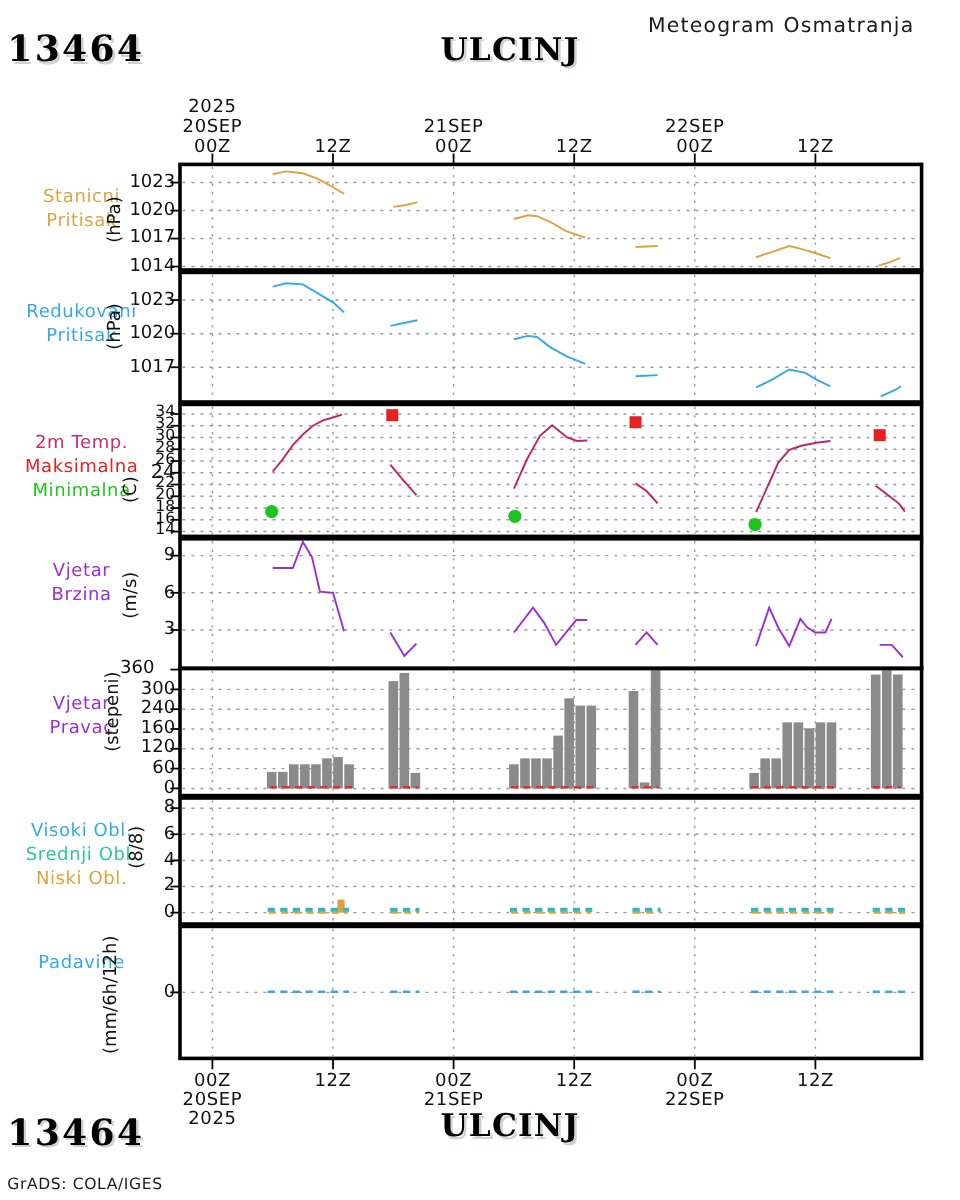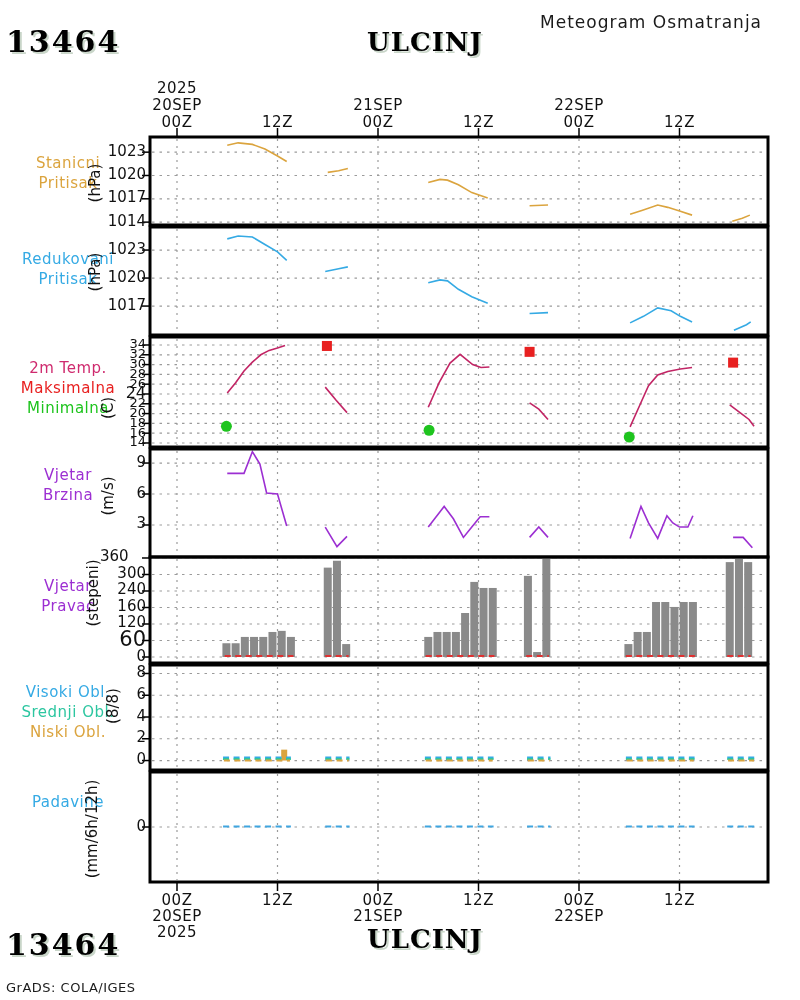--- a/index.html
+++ b/index.html
@@ -330,21 +330,21 @@
       <div style="position: absolute; left: 100px; width: 46px; text-align: right; top: 485.517px; font-size: 15px; line-height: 15px; color: rgb(17, 17, 17);">6</div>
       <div style="position: absolute; left: 100px; width: 46px; text-align: right; top: 516.492px; font-size: 15px; line-height: 15px; color: rgb(17, 17, 17);">3</div>
       <div class="panel-label-line" style="position: absolute; top: 465px; height: 20px; line-height: 20px; color: rgb(156, 47, 210);">Vjetar</div>
       <div class="panel-label-line" style="position: absolute; top: 485px; height: 20px; line-height: 20px; color: rgb(156, 47, 210);">Brzina</div>
       <div class="unit-label" style="position: absolute; left: 48px; top: 486px; width: 120px; height: 20px; line-height: 20px;">(m/s)</div>
       <div style="position: absolute; left: 100px; width: 46px; text-align: left; top: 549.49px; font-size: 15px; line-height: 15px; color: rgb(17, 17, 17);">360</div>
       <div style="position: absolute; left: 100px; width: 46px; text-align: right; top: 565.992px; font-size: 15px; line-height: 15px; color: rgb(17, 17, 17);">300</div>
       <div style="position: absolute; left: 100px; width: 46px; text-align: right; top: 582.495px; font-size: 15px; line-height: 15px; color: rgb(17, 17, 17);">240</div>
       <div style="position: absolute; left: 100px; width: 46px; text-align: right; top: 598.997px; font-size: 15px; line-height: 15px; color: rgb(17, 17, 17);">160</div>
       <div style="position: absolute; left: 100px; width: 46px; text-align: right; top: 615.499px; font-size: 15px; line-height: 15px; color: rgb(17, 17, 17);">120</div>
-      <div style="position: absolute; left: 100px; width: 46px; text-align: right; top: 632.002px; font-size: 21px; line-height: 15px; color: rgb(17, 17, 17);">60</div>
+      <div style="position: absolute; left: 100px; width: 46px; text-align: right; top: 632.002px; font-size: 15px; line-height: 15px; color: rgb(17, 17, 17);">60</div>
       <div style="position: absolute; left: 100px; width: 46px; text-align: right; top: 648.504px; font-size: 15px; line-height: 15px; color: rgb(17, 17, 17);">0</div>
       <div class="panel-label-line" style="position: absolute; top: 576px; height: 20px; line-height: 20px; color: rgb(156, 47, 210);">Vjetar</div>
       <div class="panel-label-line" style="position: absolute; top: 596px; height: 20px; line-height: 20px; color: rgb(156, 47, 210);">Pravac</div>
       <div class="unit-label" style="position: absolute; left: 33px; top: 583px; width: 120px; height: 20px; line-height: 20px;">(stepeni)</div>
       <div style="position: absolute; left: 100px; width: 46px; text-align: right; top: 664.987px; font-size: 15px; line-height: 15px; color: rgb(17, 17, 17);">8</div>
       <div style="position: absolute; left: 100px; width: 46px; text-align: right; top: 686.749px; font-size: 15px; line-height: 15px; color: rgb(17, 17, 17);">6</div>
       <div style="position: absolute; left: 100px; width: 46px; text-align: right; top: 708.51px; font-size: 15px; line-height: 15px; color: rgb(17, 17, 17);">4</div>
       <div style="position: absolute; left: 100px; width: 46px; text-align: right; top: 730.272px; font-size: 15px; line-height: 15px; color: rgb(17, 17, 17);">2</div>
       <div style="position: absolute; left: 100px; width: 46px; text-align: right; top: 752.034px; font-size: 15px; line-height: 15px; color: rgb(17, 17, 17);">0</div>
       <div class="panel-label-line" style="position: absolute; top: 682px; height: 20px; line-height: 20px; color: rgb(53, 170, 228);">Visoki Obl.</div>

